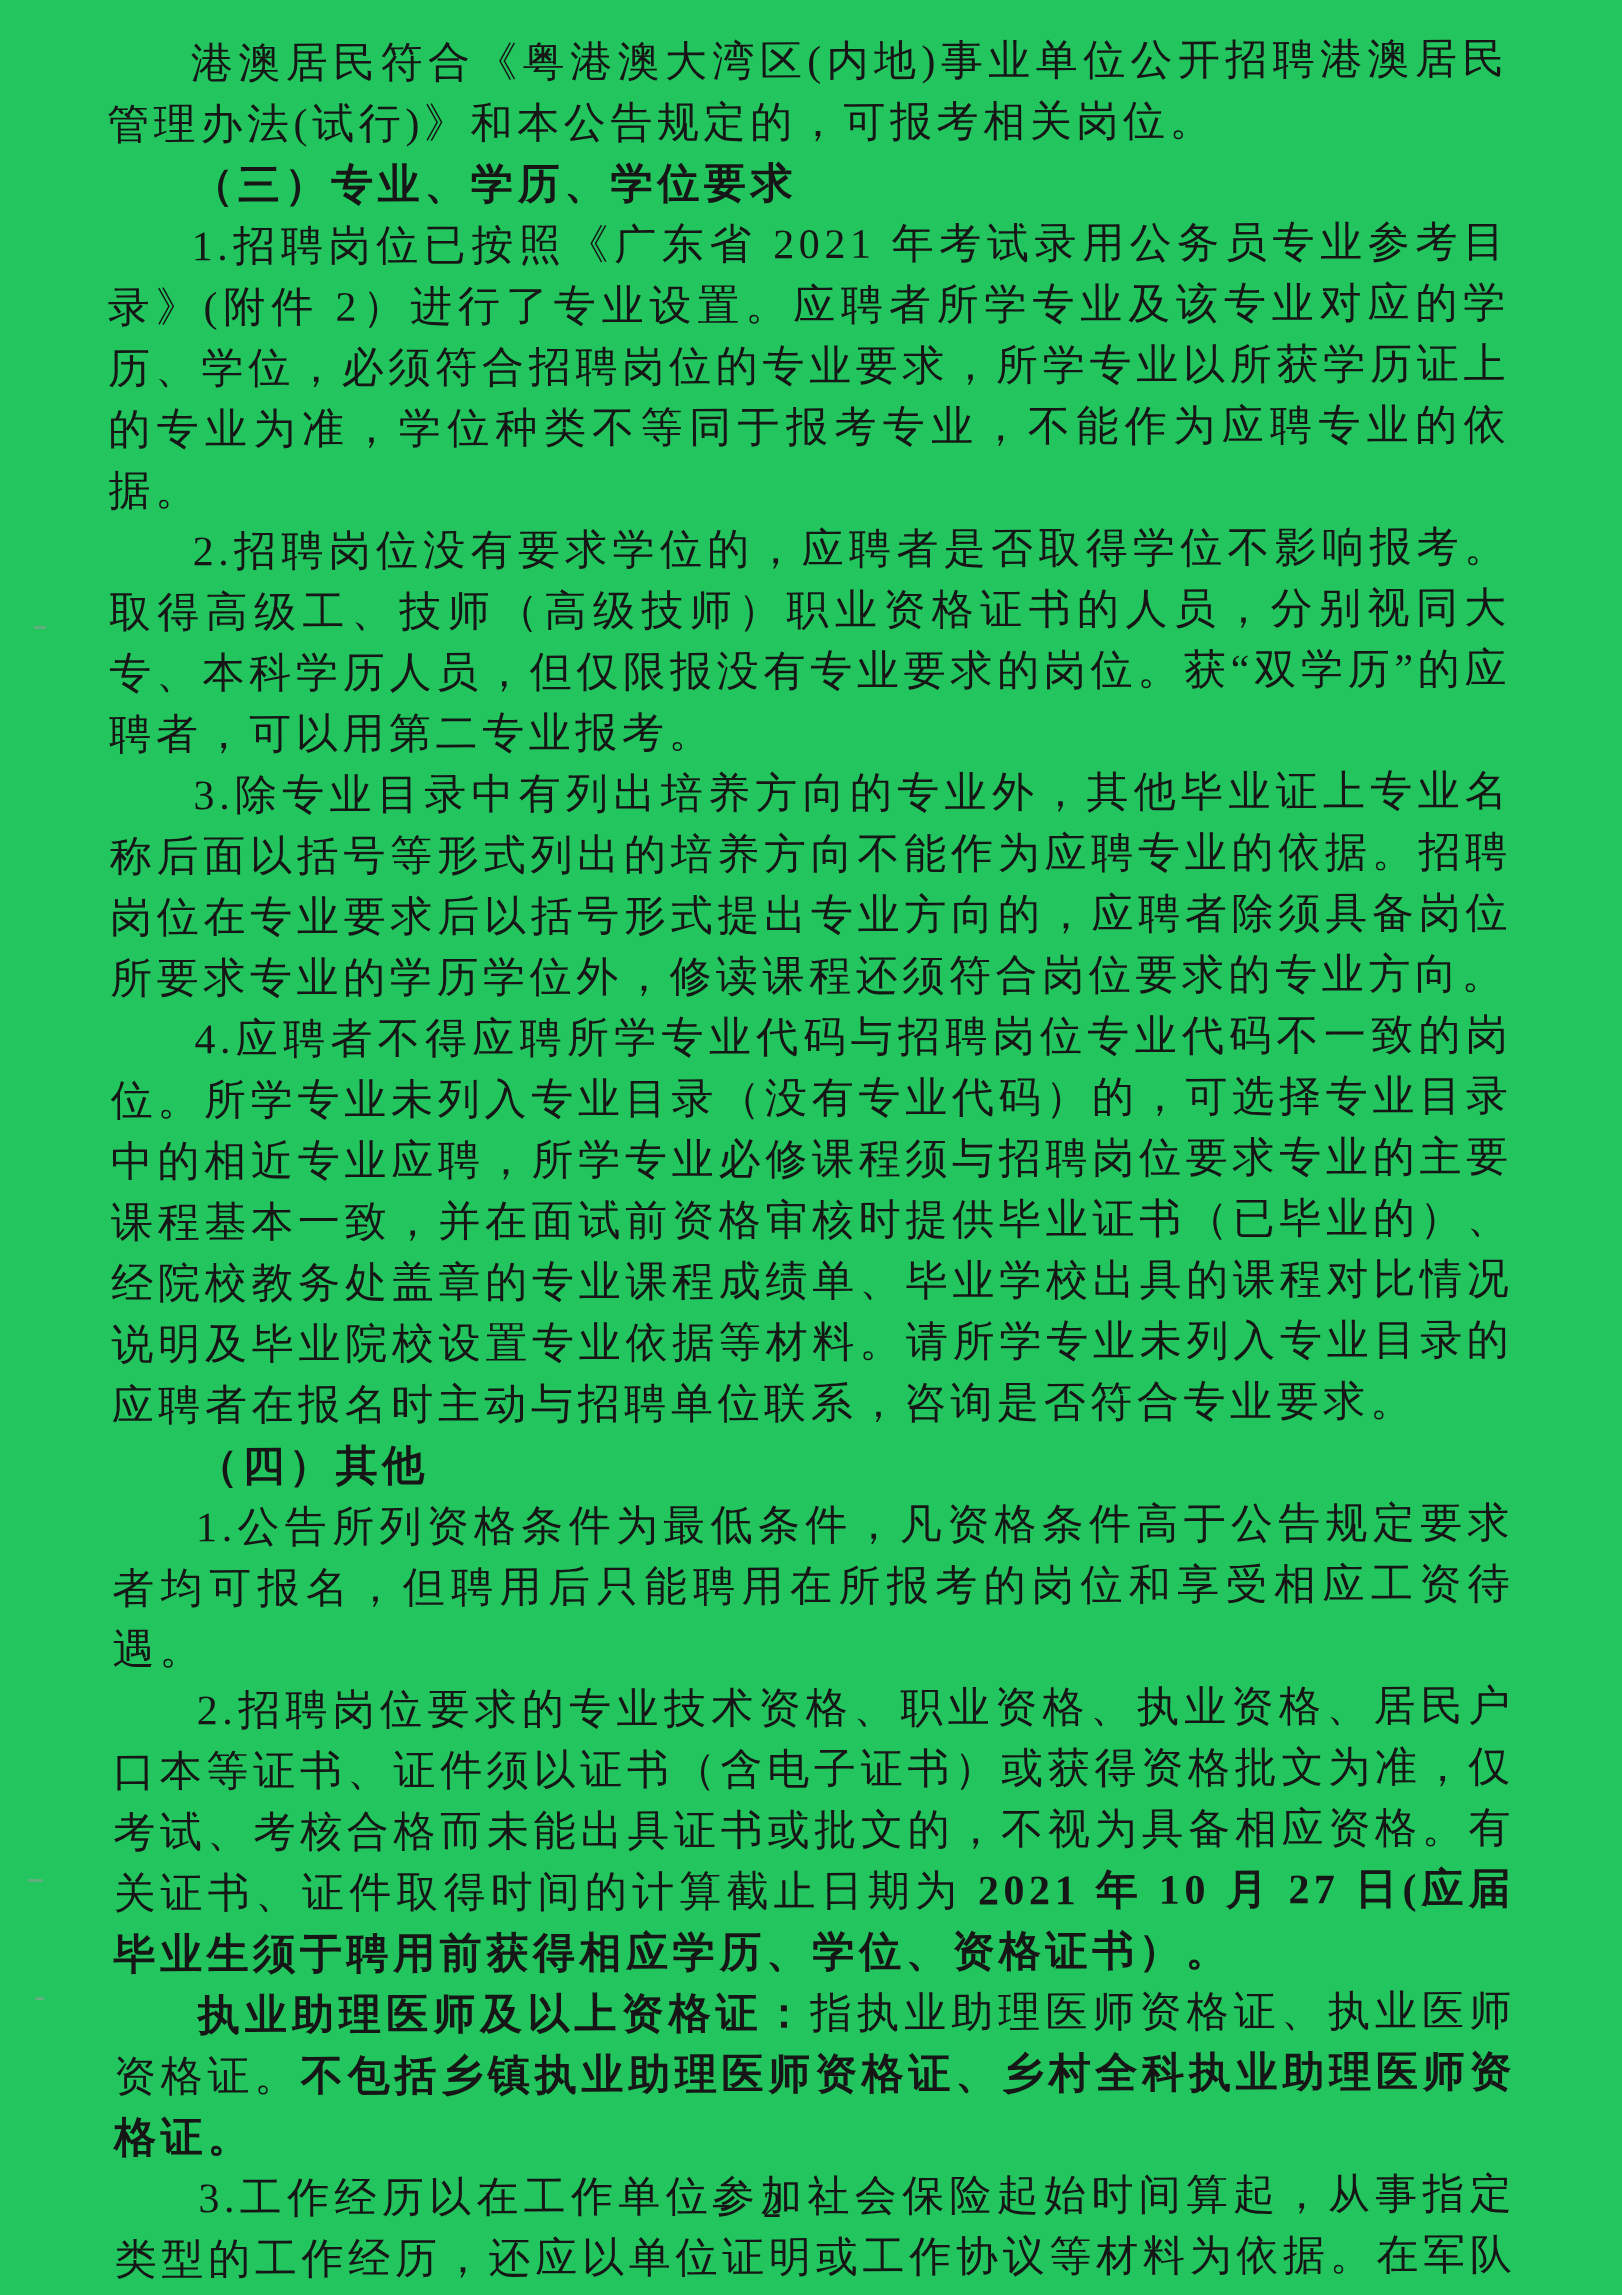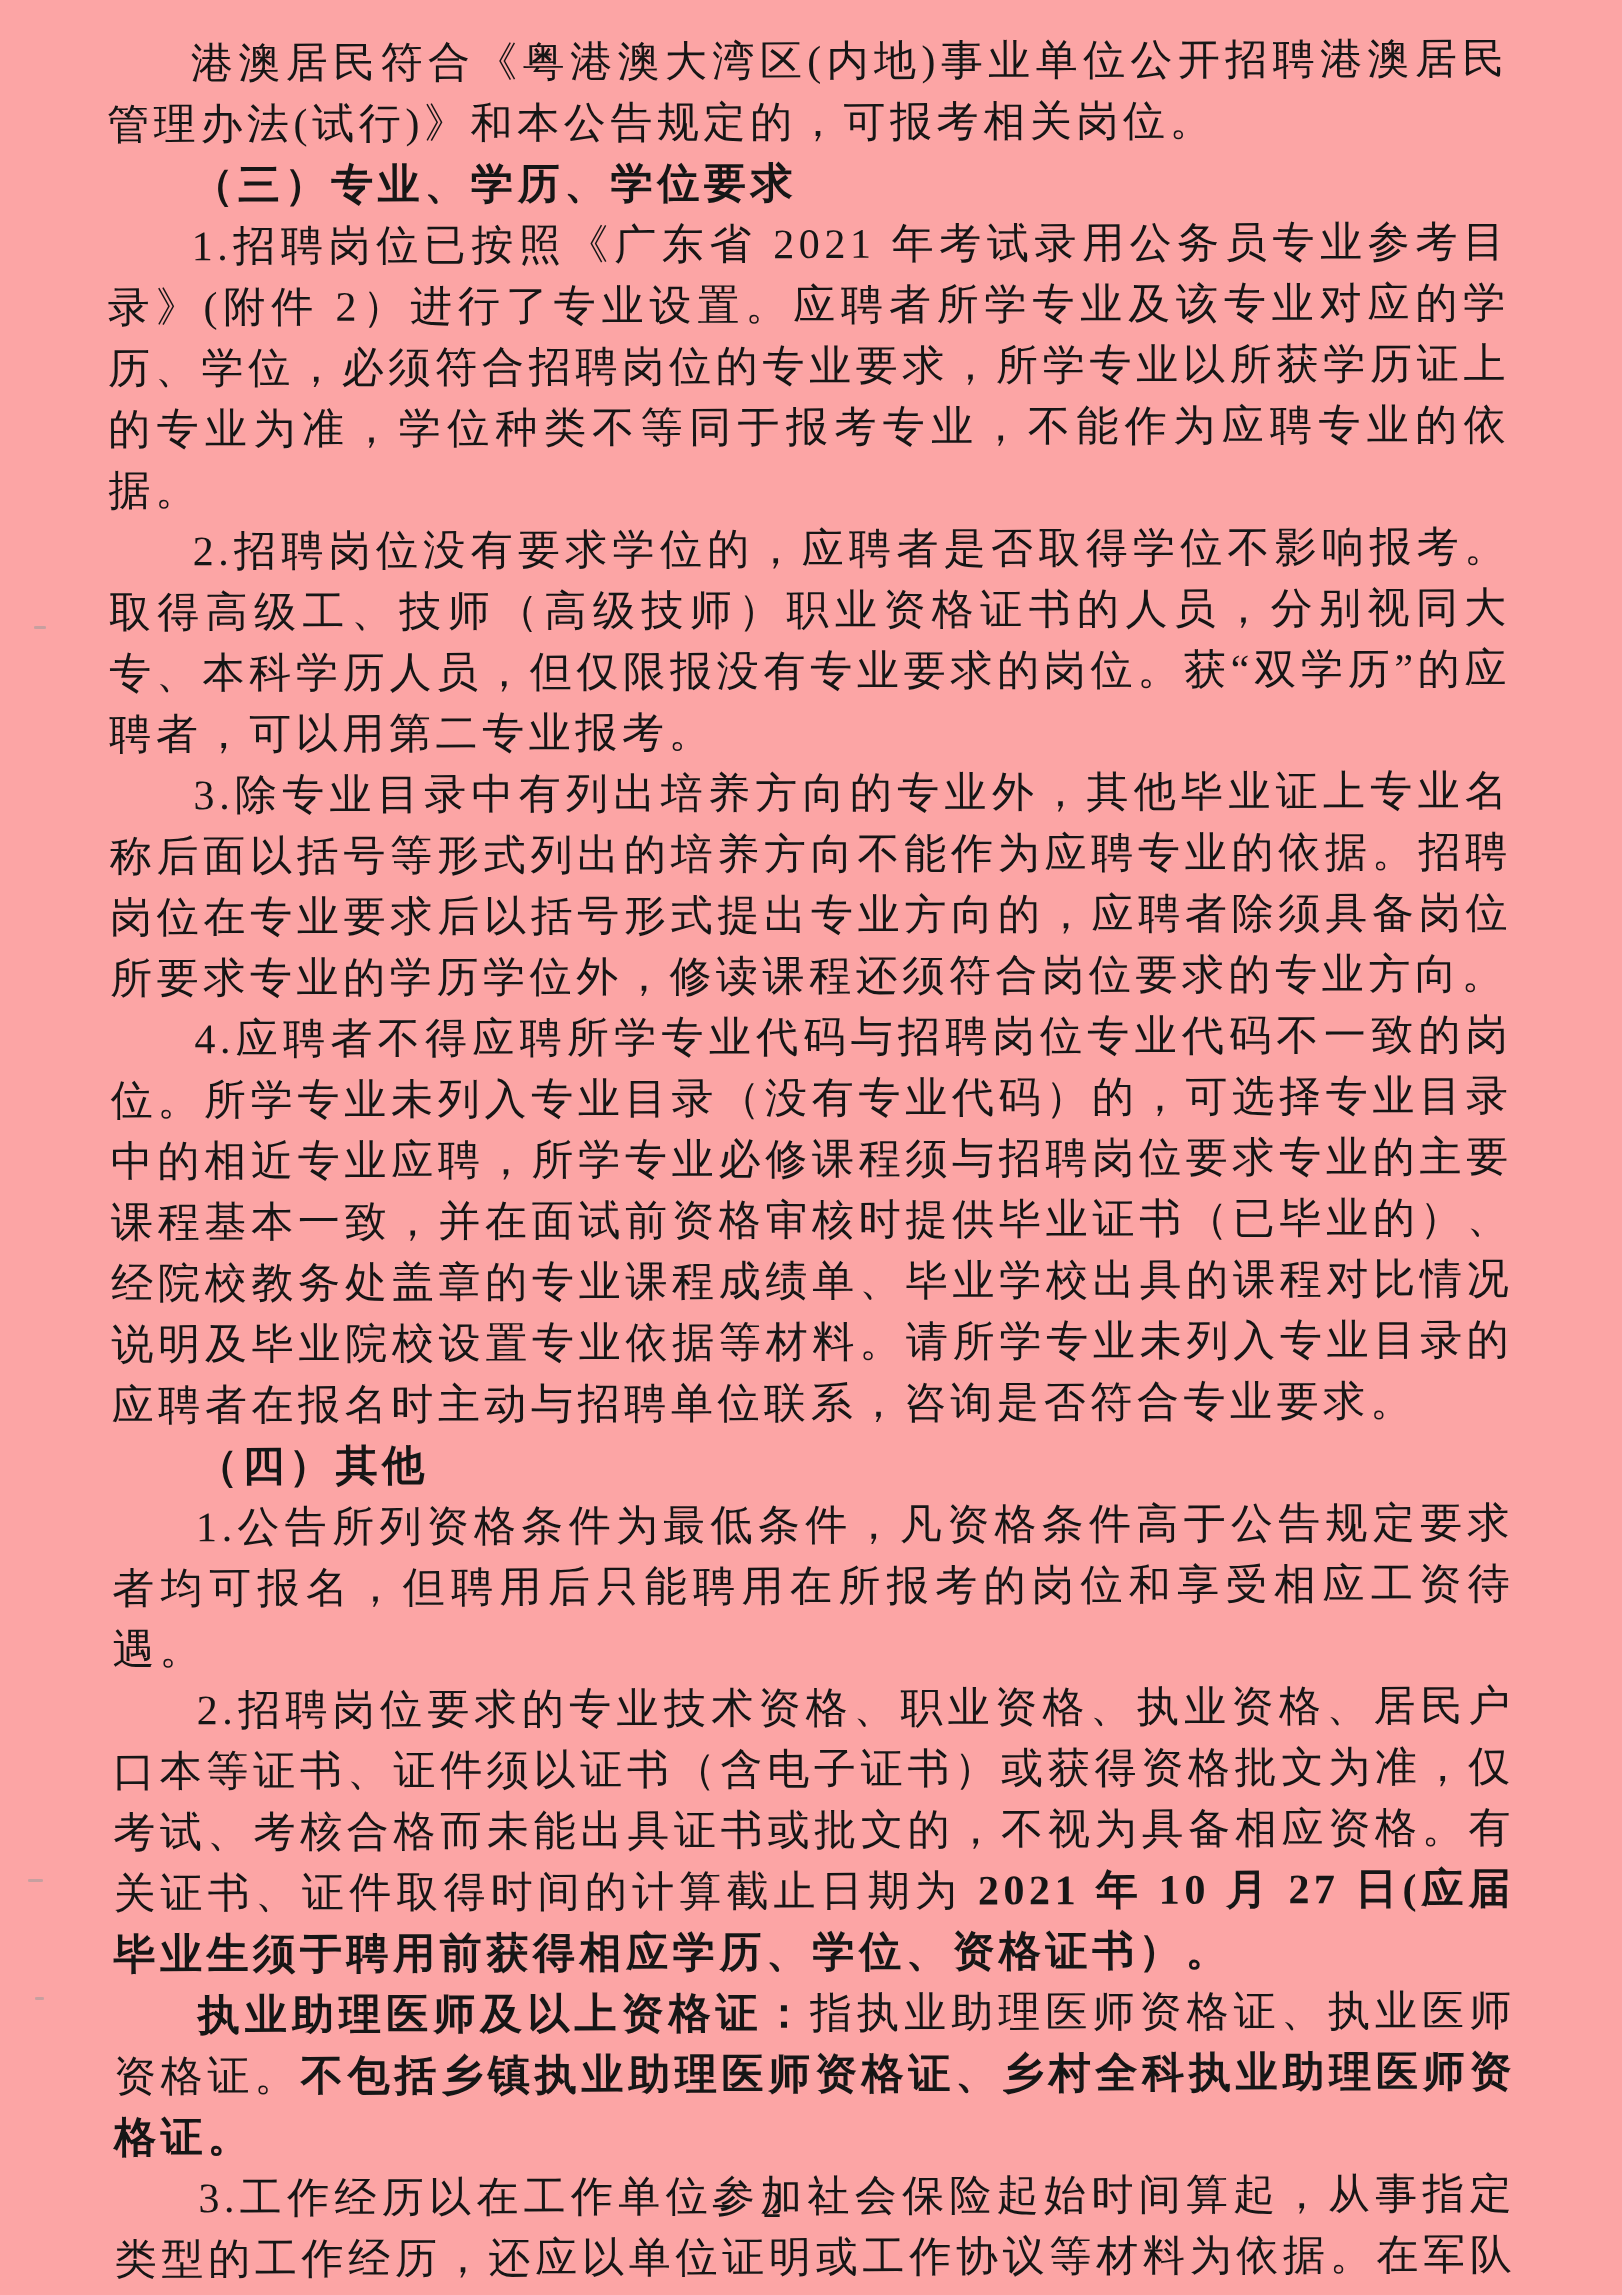--- a/index.html
+++ b/index.html
@@ -1,20 +1,20 @@
 <!DOCTYPE html>
 <html style="font-size:10.5px"><head>
 <meta charset="utf-8">
 <style>
   html,body{margin:0;padding:0;background:#e8e8e8;}
   .page{
     position:relative;
     width:1623px;
     height:2295px;
-    background:#fca5a5;
+    background:#22c55e;
     overflow:hidden;
     font-family:"Liberation Serif","DejaVu Serif",serif;
     color:#161616;
     margin:0 auto;
   }
   .text-block{
     position:absolute;
     left:111px;
     top:31px;
     width:1402px;

